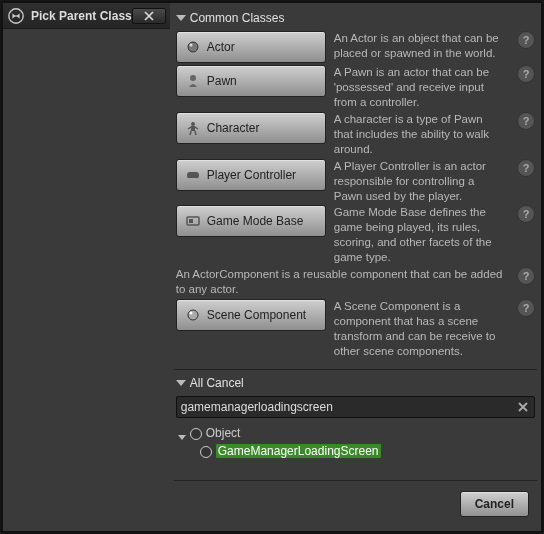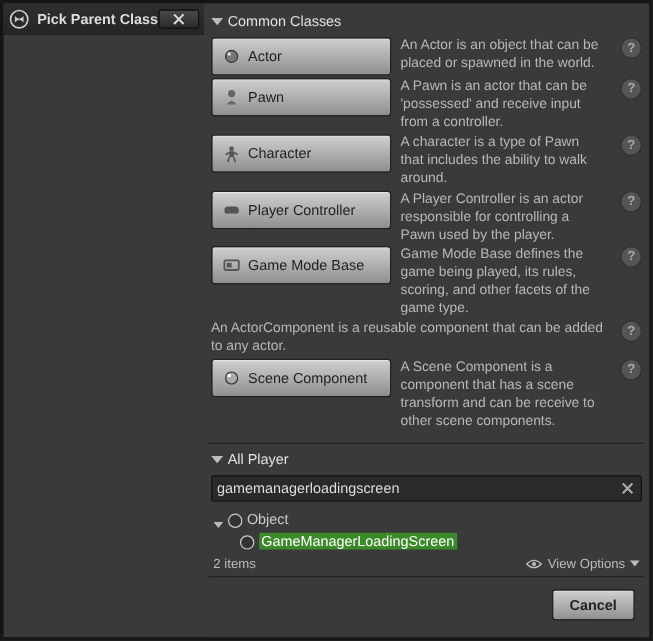--- a/index.html
+++ b/index.html
@@ -275,21 +275,21 @@
         <div class="class-desc">A Scene Component is a component that has a scene transform and can be receive to other scene components.</div>
         <div class="help-icon">?</div>
       </div>
 
     </div>
 
     <div class="divider"></div>
 
     <div class="section-header">
       <div class="tri"></div>
-      <span>All Player</span>
+      <span>All Cancel</span>
     </div>
 
     <div class="search-row">
       <input class="search-input" value="gamemanagerloadingscreen" style="">
       <div class="clear-x">
         <svg viewBox="0 0 10 10" width="10" height="10">
             <path d="M1 1 L9 9 M9 1 L1 9" stroke="#aaa" stroke-width="1.8"></path>
           </svg>
       </div>
     </div>
@@ -299,31 +299,20 @@
         <div class="tri-sm"></div>
         <div class="node-icon"></div>
         <span>Object</span>
       </div>
       <div class="tree-row child">
         <div class="node-icon"></div>
         <span class="hl">GameManagerLoadingScreen</span>
       </div>
     </div>
 
-    <div class="footer-row">
-      <span>2 items</span>
-      <div class="view-opts">
-        <svg class="eye" viewBox="0 0 16 10">
-            <path d="M1 5 Q8 -2 15 5 Q8 12 1 5 Z" fill="none" stroke="#bbb" stroke-width="1.2"></path>
-            <circle cx="8" cy="5" r="2" fill="#bbb"></circle>
-          </svg>
-        <span>View Options</span>
-        <div class="chev"></div>
-      </div>
-    </div>
 
     <div style="flex:1"></div>
 
     <div class="buttons">
       <button class="cancel-btn">Cancel</button>
     </div>
 
   </div>
 </div>
 

